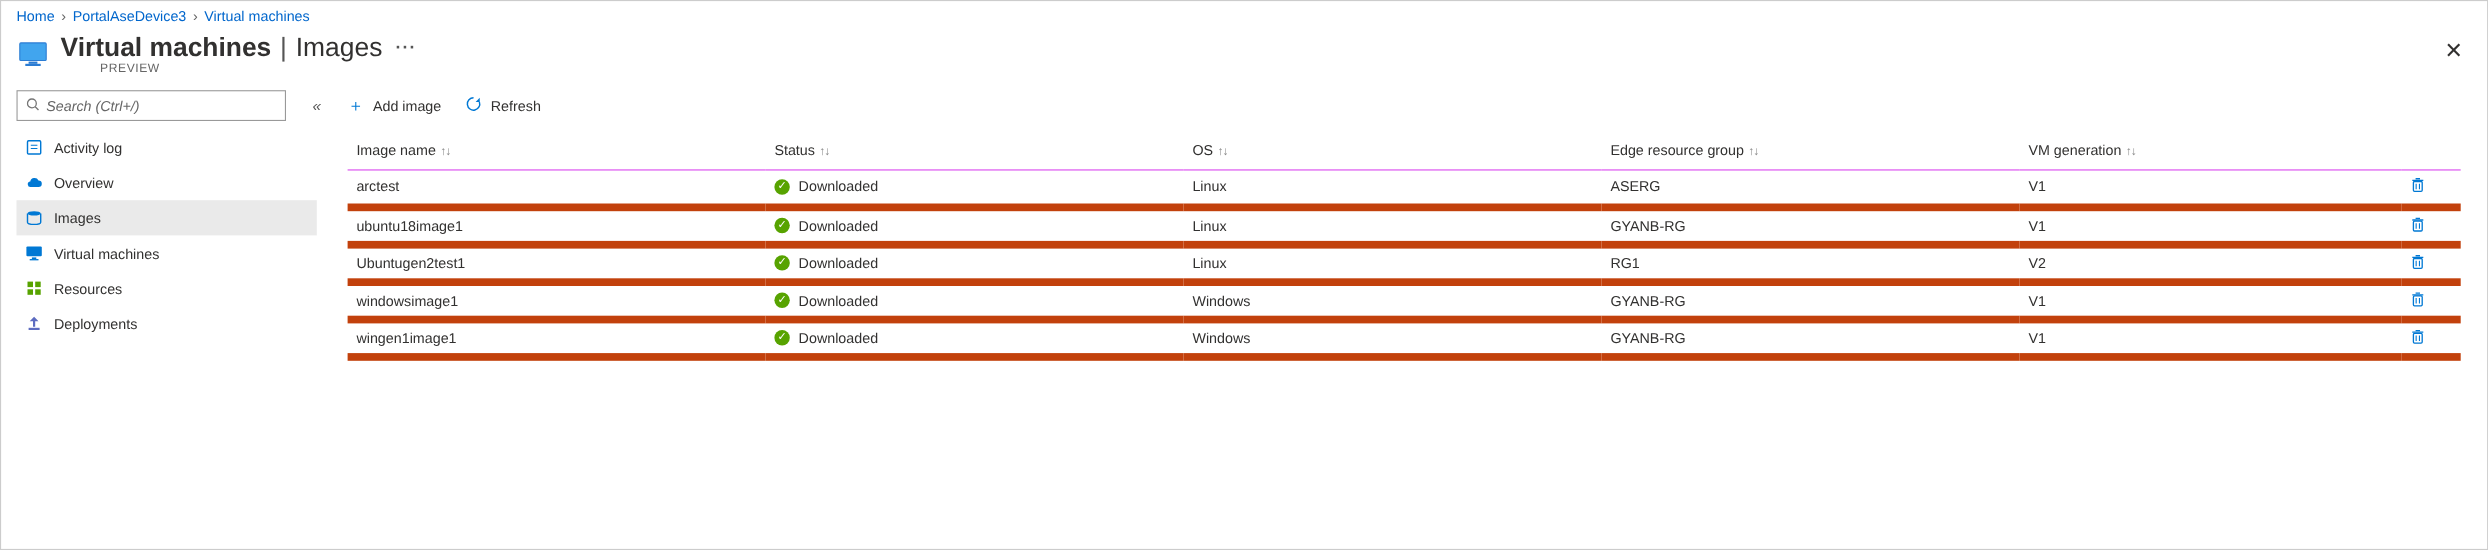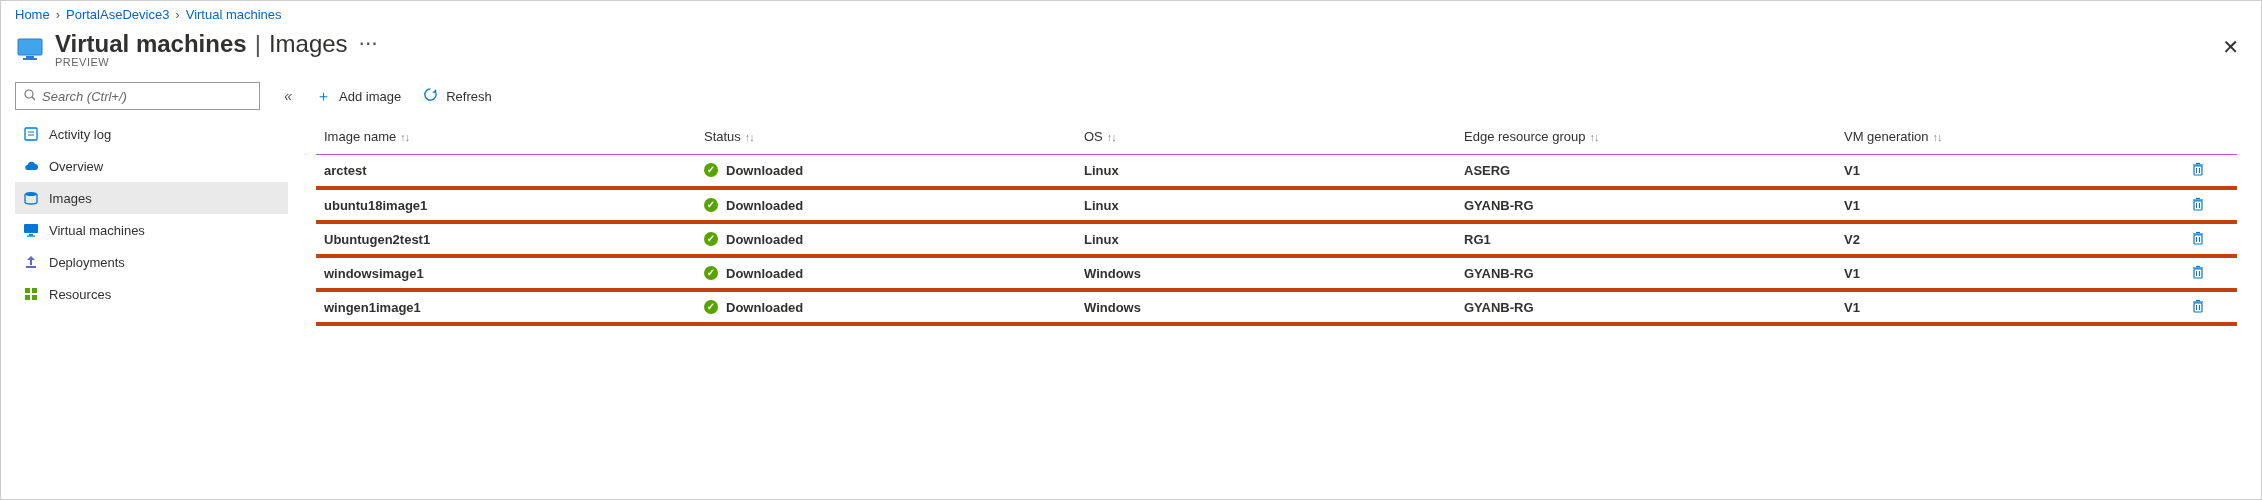--- a/index.html
+++ b/index.html
@@ -9,41 +9,41 @@
   .breadcrumbs { display:flex; align-items:flex-start; gap:6px; padding:6px 14px 2px 14px; font-size:13px; color:#0066cc;}
   .breadcrumbs .sep{color:#666;}
   .breadcrumbs .crumb{color:#0066cc; cursor:pointer;}
   
   .header { display:flex; align-items:flex-start; padding:6px 14px 4px 14px; }
   .header .icon-box { width:30px; height:30px; margin-right:10px; margin-top:4px; display:flex; align-items:center; justify-content:center;}
   .header-title { font-size:24px; font-weight:600; color:#323130; display:flex; align-items:center; gap:8px;}
   .header-title .pipe{color:#555;font-weight:400;}
   .header-title .sub{font-weight:400;}
   .header-more{color:#555;font-size:16px;letter-spacing:1px;margin-left:4px;cursor:pointer;}
-  .preview{font-size:11px; color:#666; letter-spacing:0.5px; margin-top:-2px;}
+  .preview{font-size:11px; color:#666; letter-spacing:0.5px; margin-top:-2px;margin-left:36px;}
   .close-x{ position:absolute; right:22px; top:36px; font-size:20px; color:#323130; cursor:pointer; font-weight:300; line-height:1;}
   
   .body{ display:flex; flex:1; overflow:hidden;}
   .sidebar{ width:295px; padding:10px 8px 10px 14px; border-right:none; position:relative;}
   .search-wrap{ display:flex; align-items:center; margin-bottom:8px;font-style:italic;}
   .search-box{ flex:1; height:28px; border:1px solid #999; display:flex; align-items:center; padding:0 8px; color:#666; font-size:13px; background:#fff;}
   .search-box .mag{margin-right:6px; color:#666;}
   .collapse-chevrons{ margin-left:24px; color:#555; font-size:14px; letter-spacing:-4px; cursor:pointer;}
   .nav-item{ display:flex; align-items:center; height:32px; padding:0 8px; gap:10px; cursor:pointer; font-size:13px; color:#323130; border-radius:0;}
   .nav-item.active{ background:#eaeaea;}
   .nav-icon{ width:16px; height:16px; display:inline-flex; align-items:center; justify-content:center;}
   
   .main{ flex:1; padding:10px 24px 0 20px; display:flex; flex-direction:column; overflow:hidden;}
   .toolbar{ display:flex; align-items:center; gap:22px; height:28px; margin-bottom:10px;}
   .tool-btn{ display:flex; align-items:center; gap:8px; font-size:13px; color:#323130; cursor:pointer;}
   .tool-btn .add-icon{color:#0078d4; font-size:15px; font-weight:400;}
   .tool-btn .refresh-icon{color:#0078d4;}
   
   .tbl{ width:100%; border-collapse:collapse; table-layout:fixed;}
-  .tbl th, .tbl td{ text-align:left; font-size:13px; font-weight:700; height:34px; border-bottom:4px solid #c2410c; padding:0 8px; overflow:hidden; white-space:nowrap; text-overflow:ellipsis;}
+  .tbl th, .tbl td{ text-align:left; font-size:13px; font-weight:400; height:34px; border-bottom:7px solid #c2410c; padding:0 8px; overflow:hidden; white-space:nowrap; text-overflow:ellipsis;}
   .tbl th{ font-weight:400; border-bottom:1px solid #d946ef;}
   .sort-arrows{ color:#888; font-size:11px; margin-left:4px; letter-spacing:-1px;}
   .status-cell{ display:flex; align-items:center; gap:8px;}
   .check-circle{ width:14px; height:14px; border-radius:50%; background:#57a300; display:inline-flex; align-items:center; justify-content:center;}
   .check-circle::after{content:"✓"; color:#fff; font-size:10px; line-height:1;}
   .trash-cell{ text-align:right; padding-right:12px;}
   .trash-btn{ color:#0078d4; cursor:pointer; display:inline-flex;}
   .col-name{width:380px;}
   .col-status{width:380px;}
   .col-os{width:380px;}
@@ -132,36 +132,36 @@
                 <rect x="1" y="2" width="14" height="9" rx="1" fill="#0078d4"></rect>
                 <rect x="6" y="12" width="4" height="1.5" fill="#0078d4"></rect>
                 <rect x="4" y="13.5" width="8" height="1.2" fill="#0078d4"></rect>
               </svg>
             </span>
             <span>Virtual machines</span>
           </div>
           <div class="nav-item">
             <span class="nav-icon">
               <svg width="16" height="16" viewBox="0 0 16 16">
-                <path d="M8 2 4 6h3v5h2V6h3Z" fill="#5c6bc0"></path>
-                <rect x="3" y="12" width="10" height="2" fill="#5c6bc0"></rect>
-              </svg>
-            </span>
-            <span>Deployments</span>
-          </div>
-          <div class="nav-item">
-            <span class="nav-icon">
-              <svg width="16" height="16" viewBox="0 0 16 16">
                 <rect x="2" y="2" width="5" height="5" fill="#57a300"></rect>
                 <rect x="9" y="2" width="5" height="5" fill="#57a300"></rect>
                 <rect x="2" y="9" width="5" height="5" fill="#57a300"></rect>
                 <rect x="9" y="9" width="5" height="5" fill="#57a300"></rect>
               </svg>
             </span>
             <span>Resources</span>
+          </div>
+          <div class="nav-item">
+            <span class="nav-icon">
+              <svg width="16" height="16" viewBox="0 0 16 16">
+                <path d="M8 2 4 6h3v5h2V6h3Z" fill="#5c6bc0"></path>
+                <rect x="3" y="12" width="10" height="2" fill="#5c6bc0"></rect>
+              </svg>
+            </span>
+            <span>Deployments</span>
           </div>
         </div>
   </div>
 
   <div class="main">
     <div class="toolbar">
       <div class="tool-btn">
         <span class="add-icon">＋</span>
         <span>Add image</span>
       </div>

